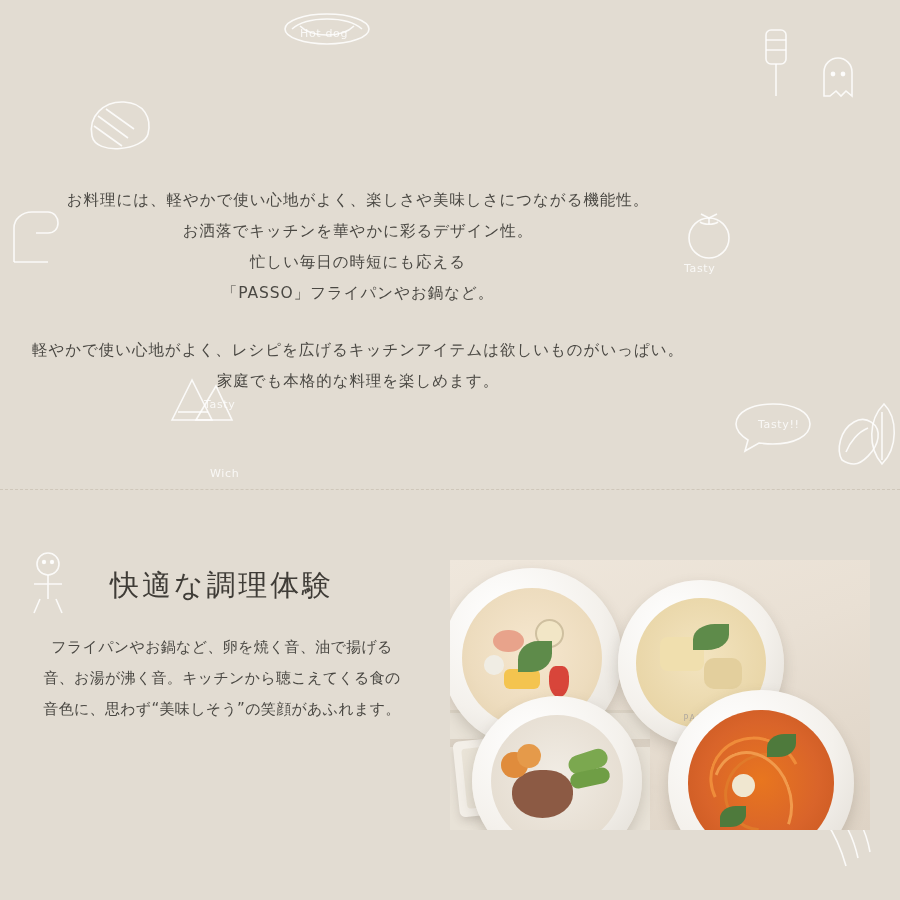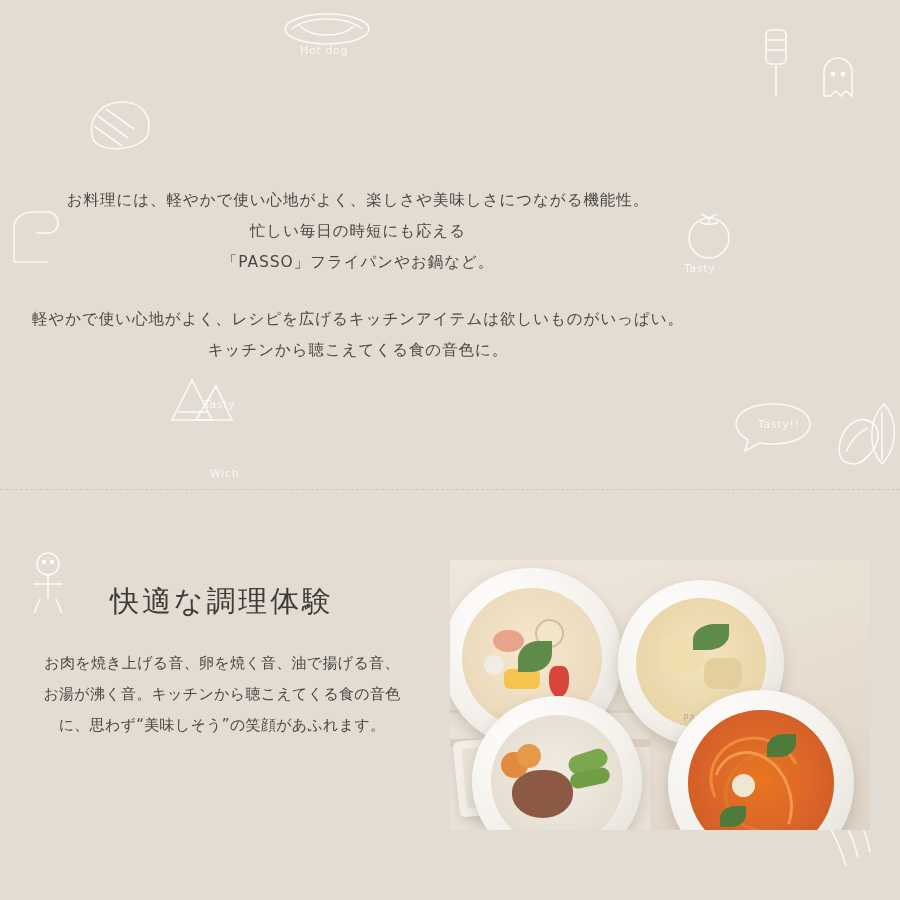--- a/index.html
+++ b/index.html
@@ -98,21 +98,21 @@
   .lower {
     position: relative;
     width: 900px;
     height: 410px;
     background: #e2dcd2;
     overflow: hidden;
   }
   .feature-text {
     position: absolute;
     left: 22px;
-    top: 92px;
+    top: 76px;
     width: 400px;
     text-align: center;
     color: #45423d;
   }
   .feature-title {
     font-size: 29px;
     letter-spacing: 0.10em;
     color: #3f3c37;
     font-family: "DejaVu Sans", sans-serif;
     margin: 0 0 26px 0;
@@ -220,21 +220,21 @@
 
   <section class="hero">
 
     <div class="doodle" style="left:282px; top:8px;">
       <svg width="90" height="42" viewBox="0 0 90 42" fill="none" stroke="rgba(255,255,255,0.85)" stroke-width="1.6">
         <ellipse cx="45" cy="21" rx="42" ry="15"></ellipse>
         <path d="M10 21c8-7 22-10 35-10s27 3 35 10"></path>
         <path d="M18 18c6 6 14 9 27 9s21-3 27-9"></path>
       </svg>
     </div>
-    <div class="doodle-label" style="left:300px; top:44px;">Hot dog</div>
+    <div class="doodle-label" style="left:300px; top:27px;">Hot dog</div>
 
     <div class="doodle" style="left:84px; top:96px;">
       <svg width="72" height="64" viewBox="0 0 72 64" fill="none" stroke="rgba(255,255,255,0.85)" stroke-width="1.6">
         <path d="M8 40C4 20 20 5 40 6s28 16 24 32S12 60 8 40z"></path>
         <path d="M14 20l30 22M22 13l28 20M10 30l28 20"></path>
       </svg>
     </div>
 
     <div class="doodle" style="left:756px; top:24px;">
       <svg width="42" height="78" viewBox="0 0 42 78" fill="none" stroke="rgba(255,255,255,0.85)" stroke-width="1.6">
@@ -295,25 +295,26 @@
     <div class="doodle" style="left:862px; top:398px;">
       <svg width="40" height="70" viewBox="0 0 40 70" fill="none" stroke="rgba(255,255,255,0.85)" stroke-width="1.6">
         <path d="M20 66C6 50 6 22 22 6c14 14 14 44-2 60z"></path>
         <path d="M20 62V14"></path>
       </svg>
     </div>
 
 
     <div class="hero-copy">
       <p>お料理には、軽やかで使い心地がよく、楽しさや美味しさにつながる機能性。</p>
+      <p>お洒落でキッチンを華やかに彩るデザイン性。</p>
       <p>忙しい毎日の時短にも応える</p>
       <p>「PASSO」フライパンやお鍋など。</p>
       <div class="gap"></div>
       <p>軽やかで使い心地がよく、レシピを広げるキッチンアイテムは欲しいものがいっぱい。</p>
-      <p>キッチンから聴こえてくる食の音色に。</p>
+      <p>家庭でも本格的な料理を楽しめます。</p>
     </div>
 
     <div class="divider"></div>
   </section>
 
   <section class="lower">
 
     <div class="doodle" style="left:18px; top:58px;">
       <svg width="60" height="70" viewBox="0 0 60 70" fill="none" stroke="rgba(255,255,255,0.85)" stroke-width="1.6">
         <circle cx="30" cy="16" r="11"></circle>
@@ -326,21 +327,21 @@
     <div class="doodle" style="left:812px; top:300px;">
       <svg width="72" height="90" viewBox="0 0 72 90" fill="none" stroke="rgba(255,255,255,0.85)" stroke-width="1.6">
         <path d="M30 10c14 10 24 30 28 52"></path>
         <path d="M22 20c12 12 20 30 24 48"></path>
         <path d="M14 32c10 14 16 30 20 44"></path>
       </svg>
     </div>
 
     <div class="feature-text">
       <h2 class="feature-title">快適な調理体験</h2>
-      <p class="feature-body">お肉を焼き上げる音、卵を焼く音、油で揚げる音、お湯が沸く音。キッチンから聴こえてくる食の音色に、思わず“美味しそう”の笑顔があふれます。</p>
+      <p class="feature-body">フライパンやお鍋など、卵を焼く音、油で揚げる音、お湯が沸く音。キッチンから聴こえてくる食の音色に、思わず“美味しそう”の笑顔があふれます。</p>
     </div>
   </section>
 
   <div class="photo">
     <div class="photo-inner">
       <div class="ph-bg-board"></div>
       <div class="ph-cloth"></div>
       <div class="tray"></div>
 
       <div class="bowl" id="bowl1">

